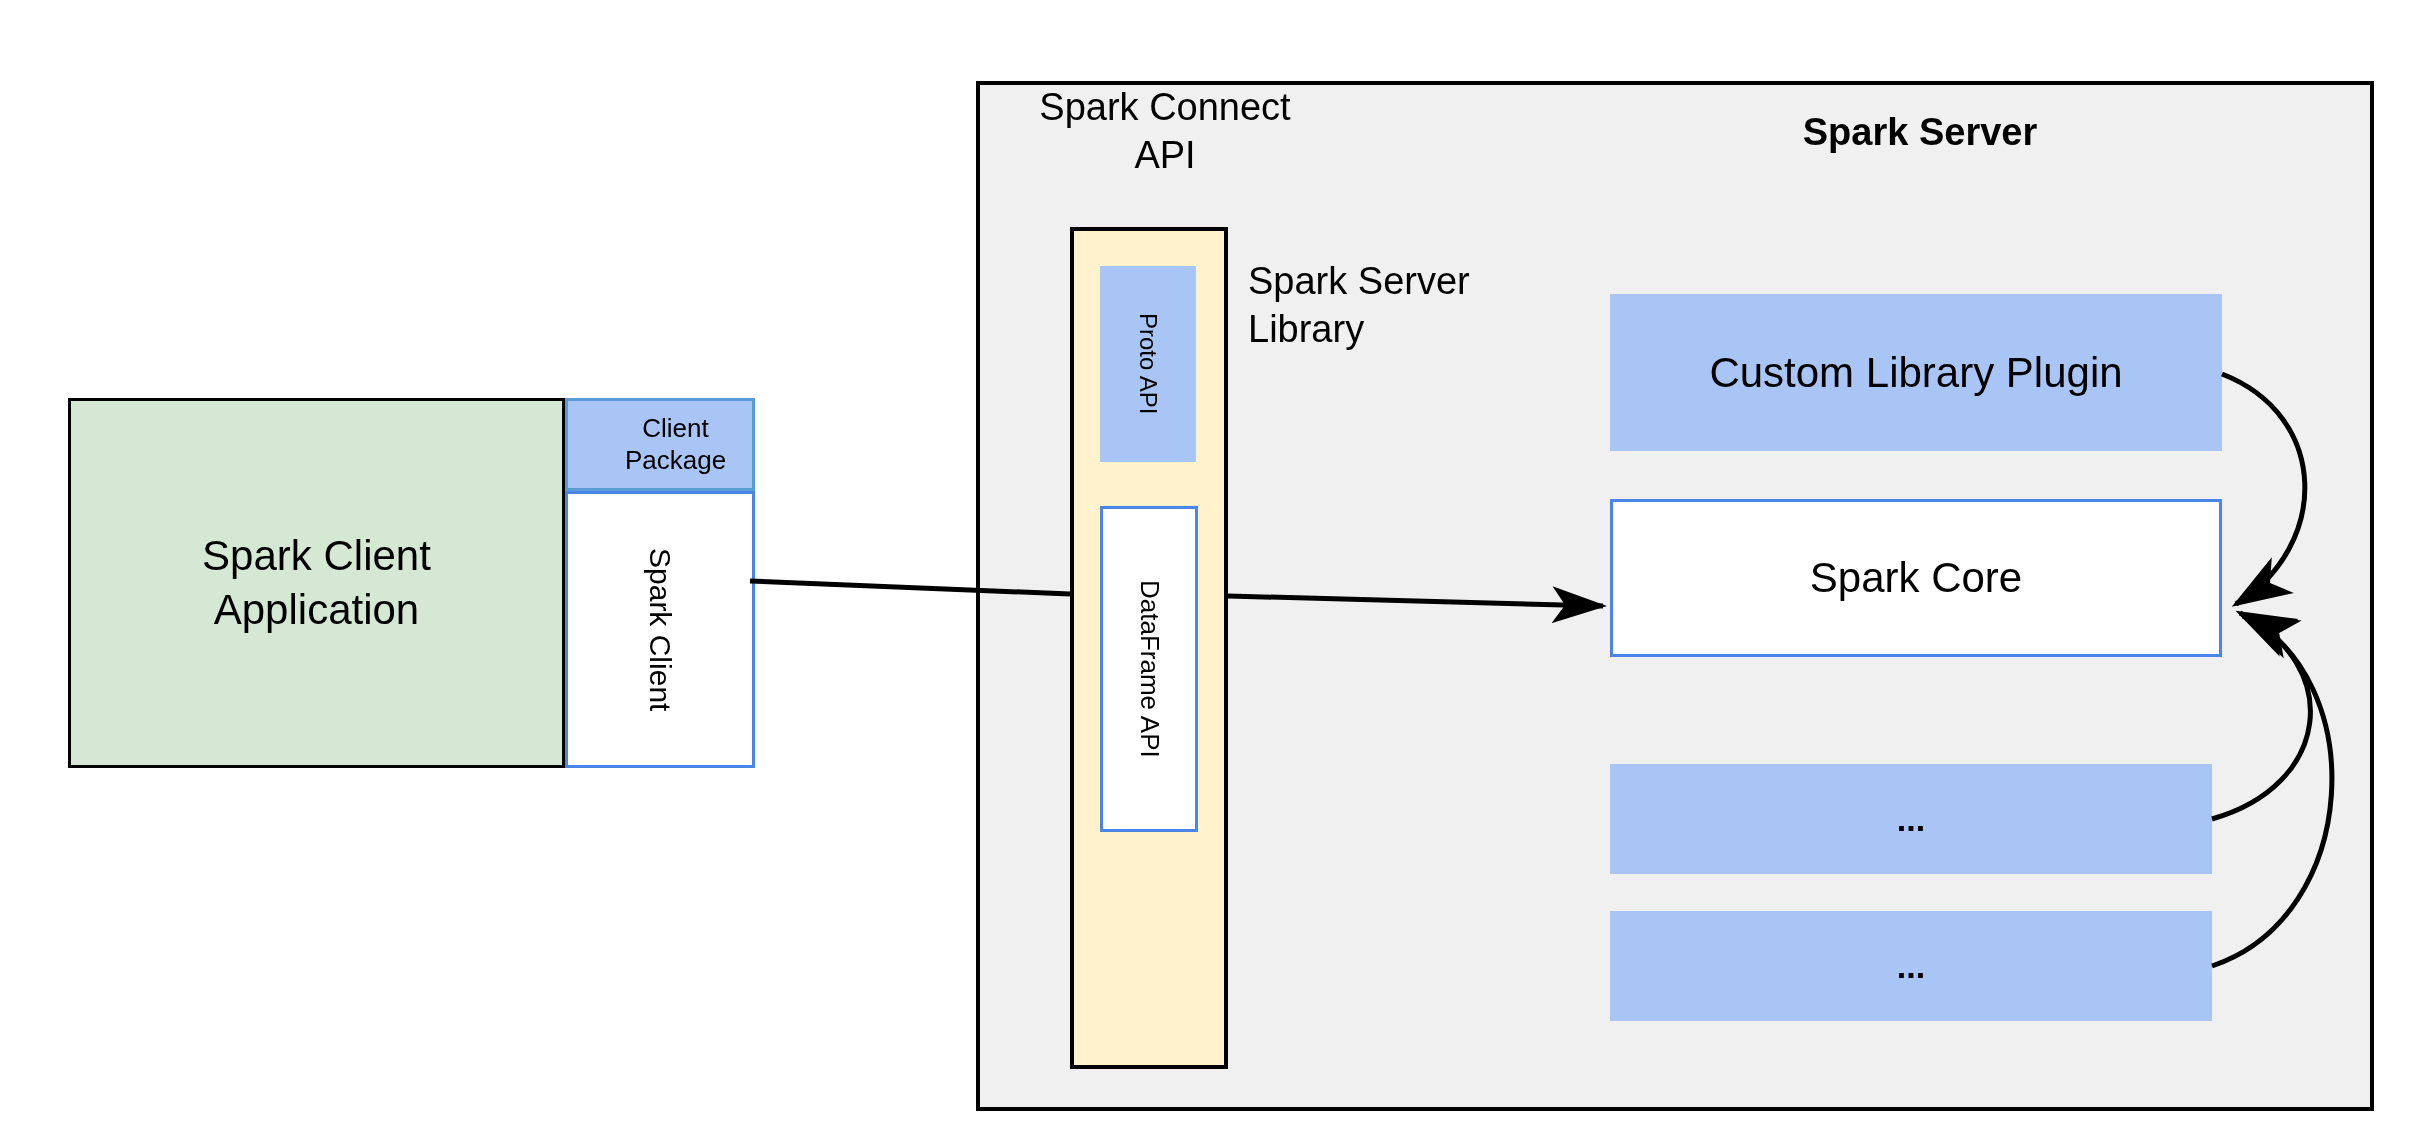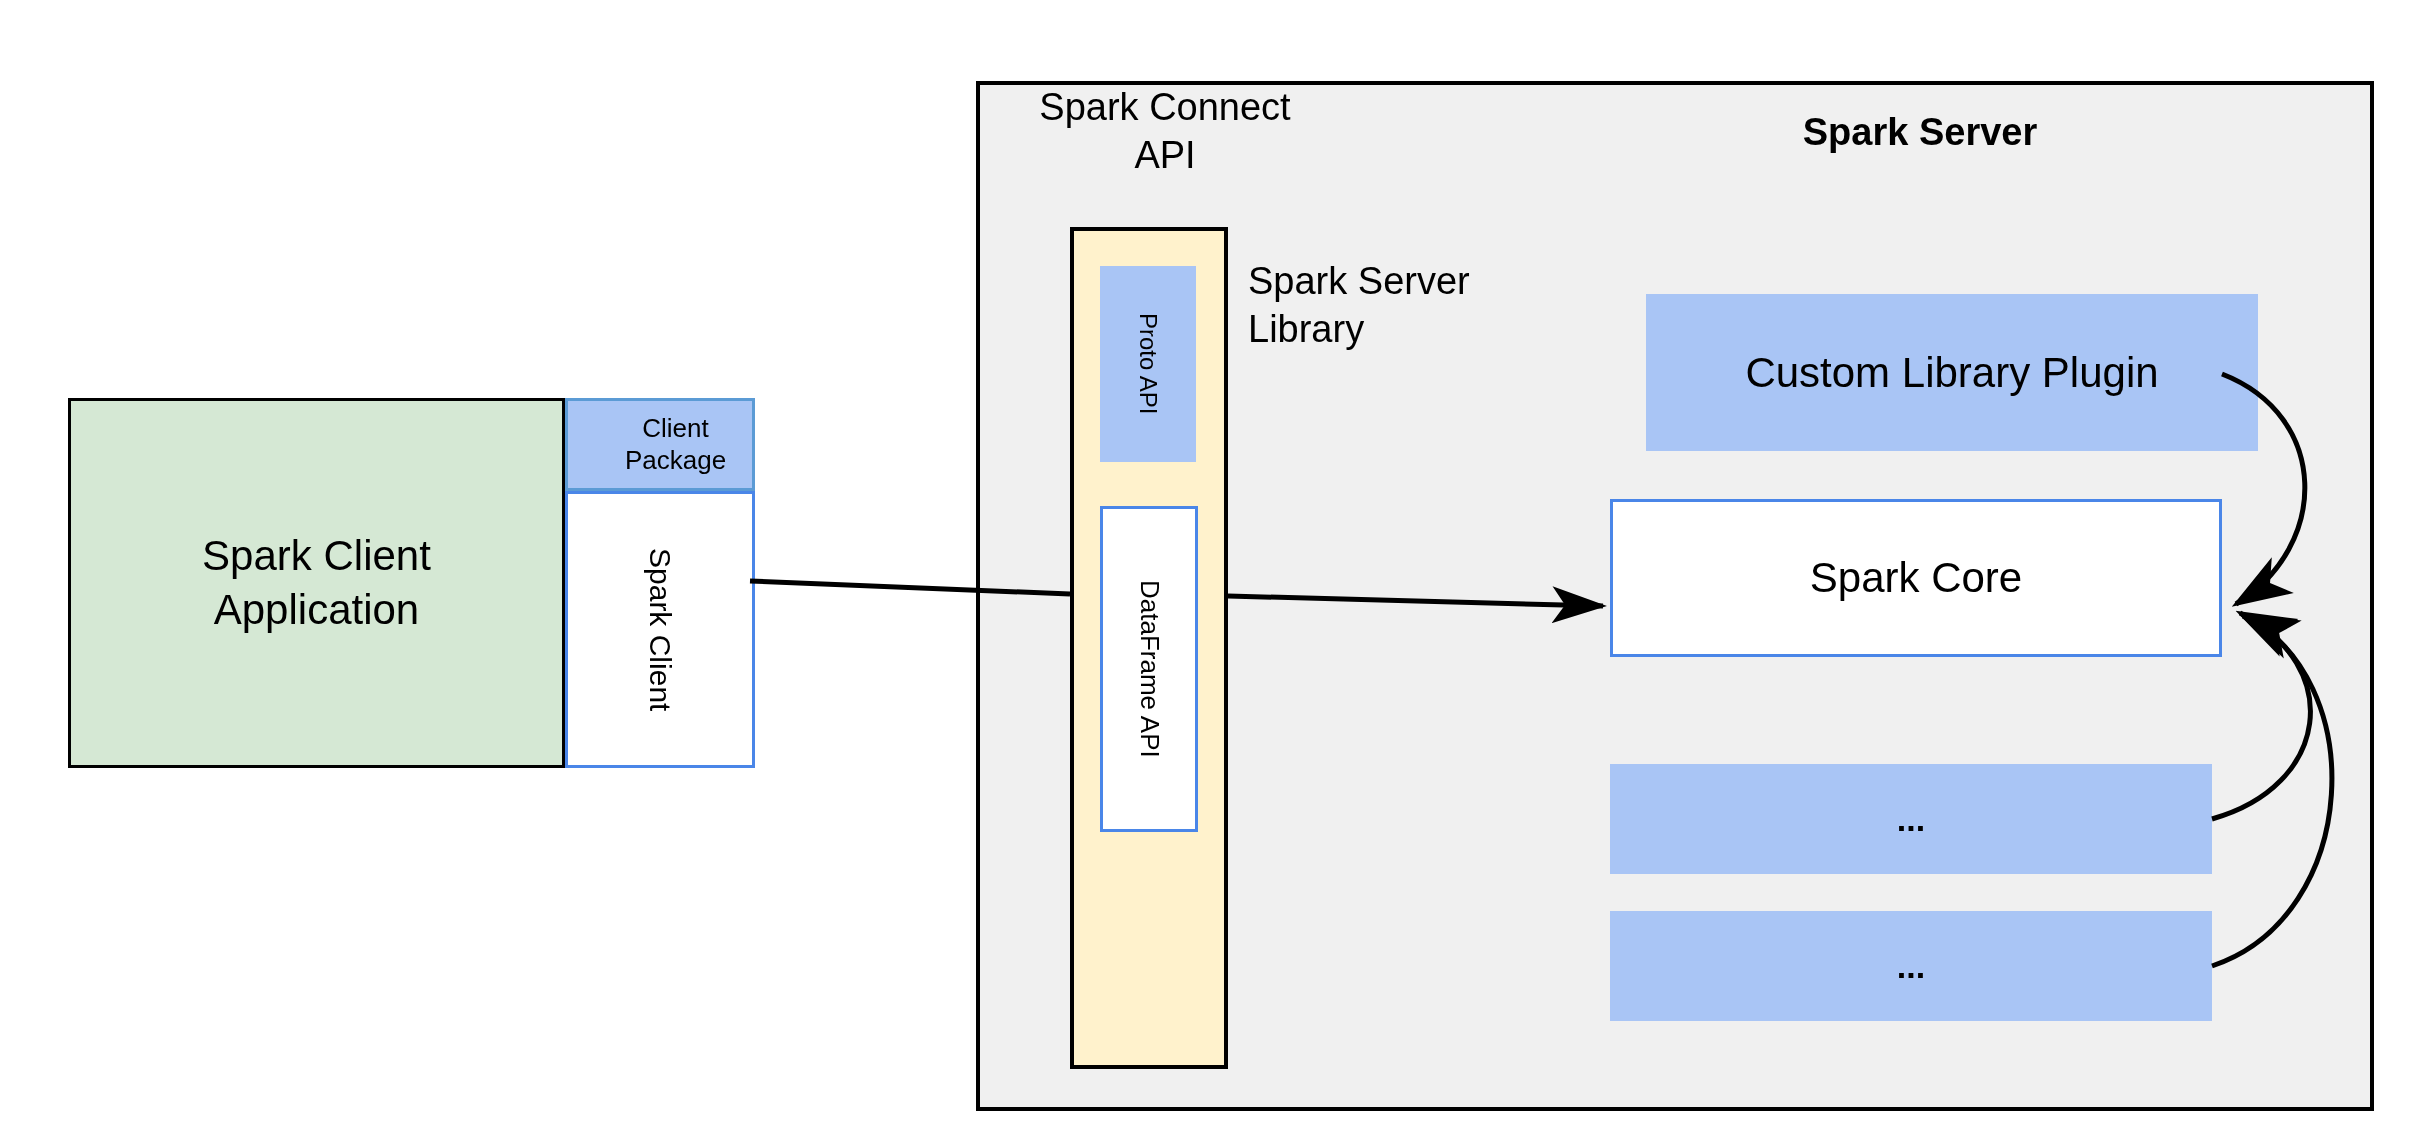--- a/index.html
+++ b/index.html
@@ -29,21 +29,21 @@
 
   #connect-container{left:1070px;top:211px;width:158px;height:842px;
     background:#fff2cc;border:4px solid #000000;display:block;}
   #proto-api{left:1100px;top:250px;width:96px;height:196px;
     background:#a9c5f5;border:none;font-size:24px;}
   #dataframe-api{left:1100px;top:490px;width:98px;height:326px;
     background:#ffffff;border:3px solid #4a86e8;font-size:26px;}
   .vtext{writing-mode:vertical-rl;text-orientation:mixed;white-space:nowrap;}
 
   #plugin-box{left:1610px;top:278px;width:612px;height:157px;
-    background:#a9c5f5;border:none;font-size:42px;margin-left:36px;}
+    background:#a9c5f5;border:none;font-size:42px;}
   #spark-core{left:1610px;top:483px;width:612px;height:158px;
     background:#ffffff;border:3px solid #4a86e8;font-size:42px;}
   #ellipsis-1{left:1610px;top:748px;width:602px;height:110px;
     background:#a9c5f5;border:none;font-size:34px;font-weight:bold;}
   #ellipsis-2{left:1610px;top:895px;width:602px;height:110px;
     background:#a9c5f5;border:none;font-size:34px;font-weight:bold;}
 
   #edges{position:absolute;left:0;top:0;width:2435px;height:1135px;pointer-events:none;}
 </style>
 </head>

